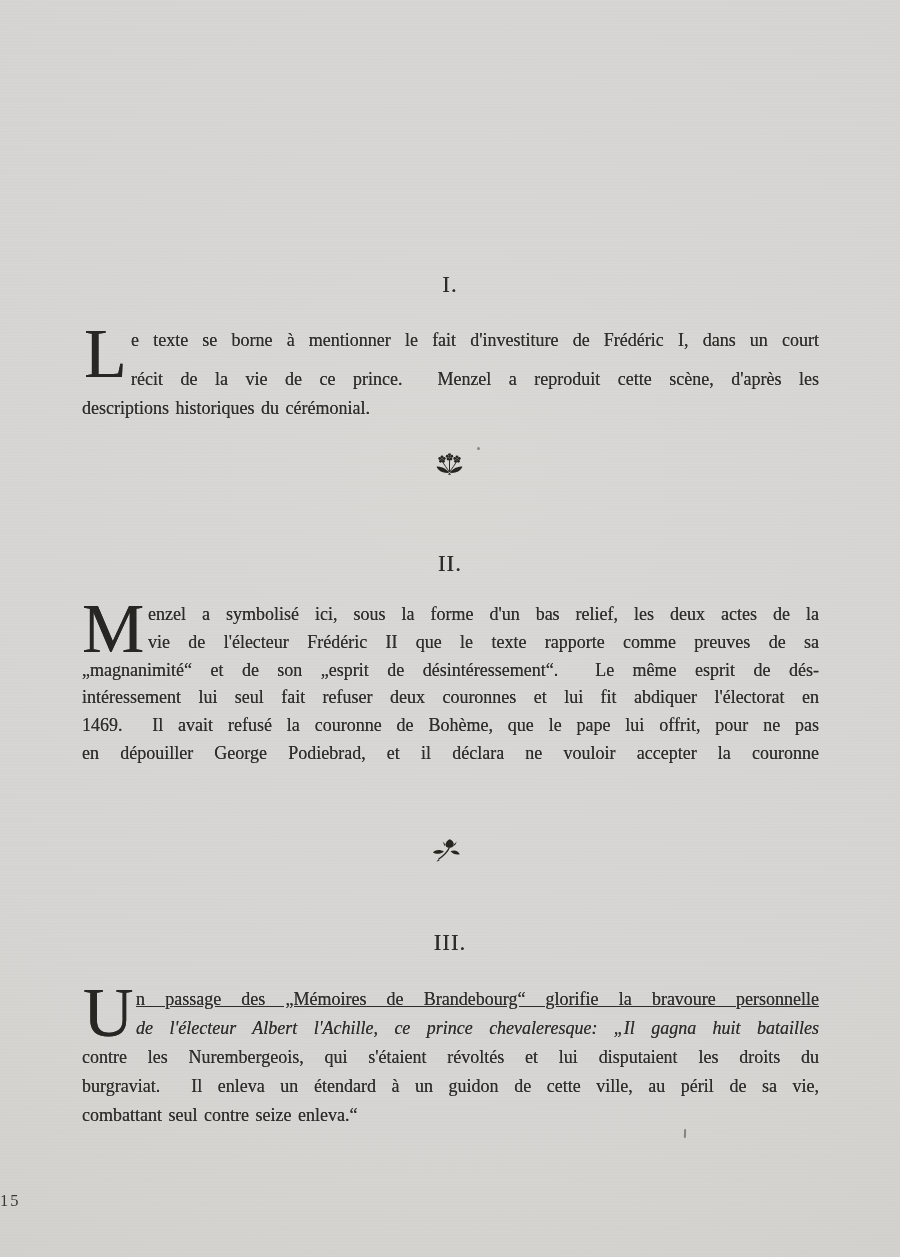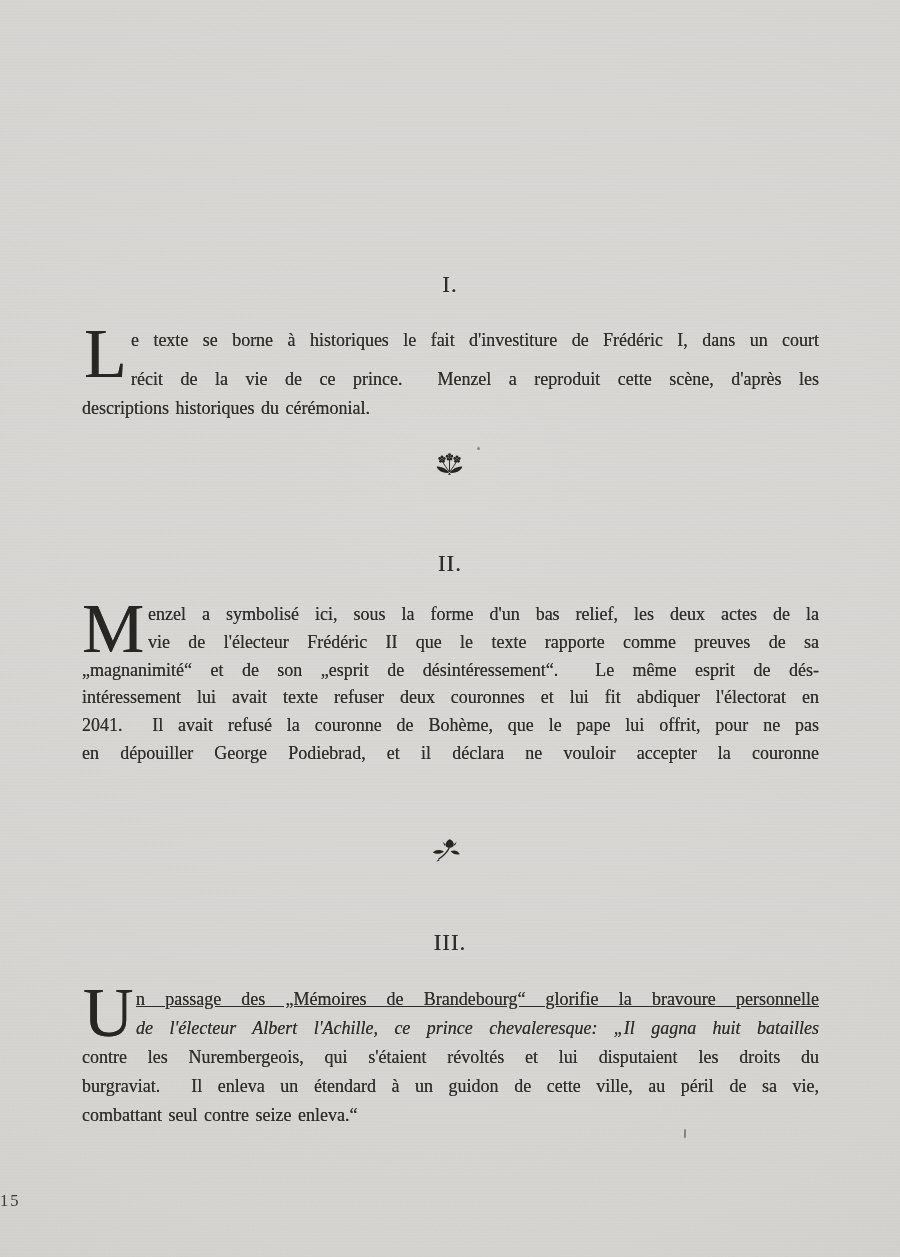--- a/index.html
+++ b/index.html
@@ -71,21 +71,21 @@
 </head>
 <body>
 
 <div class="page">
   <div class="grain"></div>
 
   <div class="heading" style="top:272px">I.</div>
   <div class="para lh29" style="top:326px">
     <span class="drop-cap" style="left:2px">L</span>
     <div>
-        <div class="line just" style="padding-left: 49px;">e texte se borne à historiques le fait d'investiture de Frédéric I, dans un court</div>
+        <div class="line just" style="padding-left: 49px;">e texte se borne à mentionner le fait d'investiture de Frédéric I, dans un court</div>
         <div class="line just" style="padding-left: 49px; margin-top: 10px;">récit de la vie de ce prince.  Menzel a reproduit cette scène, d'après les</div>
         <div class="line">descriptions historiques du cérémonial.</div>
       </div>
   </div>
 
   <div class="fleuron" style="left:436px; top:452px; width:27px; height:25px">
     <svg viewBox="0 0 36 30" xmlns="http://www.w3.org/2000/svg" fill="#26251f" stroke="none">
       <g>
         <circle cx="8" cy="8" r="1.4"></circle>
         <circle cx="8" cy="4.8" r="1.9"></circle>
@@ -117,22 +117,22 @@
     </svg>
   </div>
 
   <div class="heading" style="top:551px">II.</div>
   <div class="para lh28" style="top:601px">
     <span class="drop-cap" style="left:0">M</span>
     <div>
         <div class="line just" style="padding-left: 66px;">enzel a symbolisé ici, sous la forme d'un bas relief, les deux actes de la</div>
         <div class="line just" style="padding-left: 66px;">vie de l'électeur Frédéric II que le texte rapporte comme preuves de sa</div>
         <div class="line just">„magnanimité“ et de son „esprit de désintéressement“.  Le même esprit de dés-</div>
-        <div class="line just">intéressement lui avait texte refuser deux couronnes et lui fit abdiquer l'électorat en</div>
-        <div class="line just">2041.  Il avait refusé la couronne de Bohème, que le pape lui offrit, pour ne pas</div>
+        <div class="line just">intéressement lui seul fait refuser deux couronnes et lui fit abdiquer l'électorat en</div>
+        <div class="line just">1469.  Il avait refusé la couronne de Bohème, que le pape lui offrit, pour ne pas</div>
         <div class="line just">en dépouiller George Podiebrad, et il déclara ne vouloir accepter la couronne</div>
       </div>
   </div>
 
   <div class="fleuron" style="left:431px; top:838px; width:32px; height:27px">
     <svg viewBox="0 0 34 30" xmlns="http://www.w3.org/2000/svg" fill="#26251f" stroke="none">
       <path d="M20 1.5 C 16.8 2.8, 14.8 6, 15.8 9.4 C 18 11.6, 22.4 11.4, 24.3 9 C 25.2 5.6, 23 2.6, 20 1.5 Z"></path>
       <path d="M15.6 7.5 L 12.2 3.8 L 14.4 8.8 Z"></path>
       <path d="M24.5 7.2 L 28 3.8 L 25.6 8.6 Z"></path>
       <g stroke="#26251f" stroke-width="1.4" fill="none">

